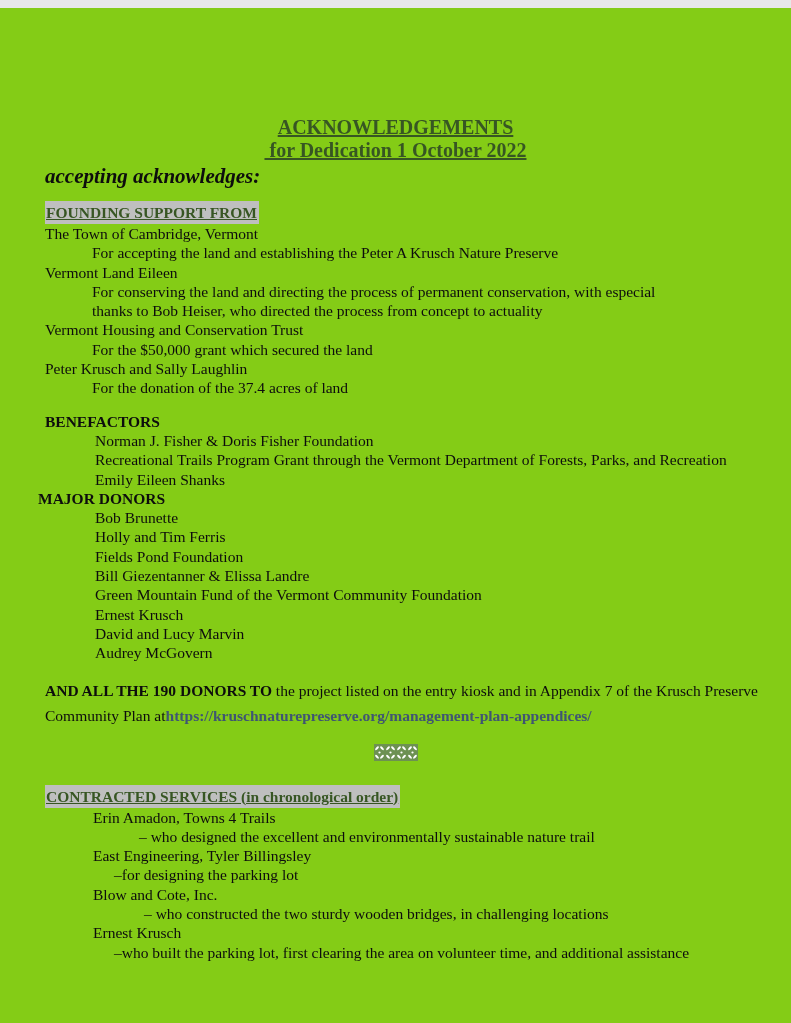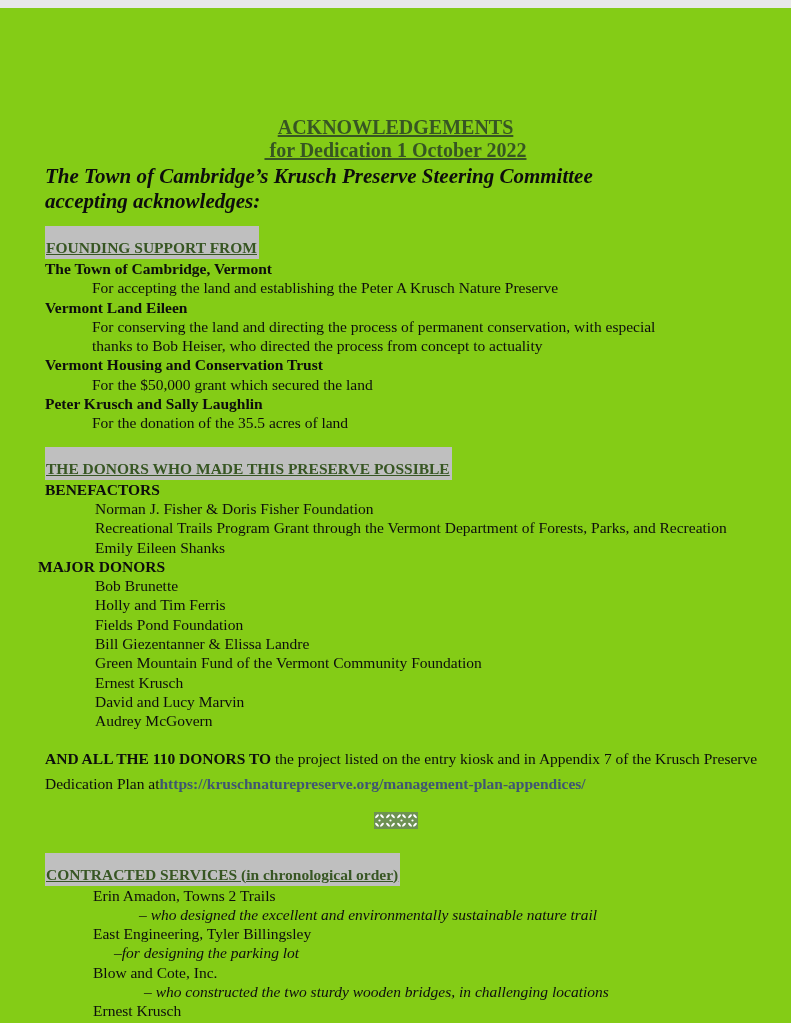--- a/index.html
+++ b/index.html
@@ -35,93 +35,91 @@
   }
   .sec{margin-top:12px;}
   .sec-head{
     display:inline-block;
     background:var(--highlight);
     color:var(--green);
     font-weight:bold;
     font-size:15.5px;
     line-height:18px;
     text-decoration:underline;
-    padding:13px 2px 2px 1px;
+    padding:3px 2px 2px 1px;
   }
   .line{font-size:15.5px;line-height:19.3px;}
-  .entry-name{font-weight:bold;}
+  .entry-name{font-weight:normal;}
   .entry-desc{margin-left:47px;white-space:nowrap;}
   .group-title{font-weight:bold;}
   .group-title.outdent{margin-left:-7px;}
   .donor-item{margin-left:50px;}
   .note{margin-top:15px;}
   .note .line{line-height:25px;white-space:nowrap;}
   .note-bold{font-weight:bold;}
   .note-link{font-weight:bold;color:var(--link);text-decoration:none;}
   .ornament{margin-top:16px;text-align:center;font-size:0;line-height:0;}
   .ornament svg{display:inline-block;vertical-align:top;}
   .contracted{margin-top:24px;}
   .c-name{margin-left:48px;}
-  .c-desc{font-style:italic;white-space:nowrap;}
+  .c-desc{white-space:nowrap;}
 </style>
 </head>
 <body>
 
 <div class="page" style="--green: #375623; --highlight: #bfbfbf; --link: #3f5573; --orn: #6d9152;">
   <div class="content">
 
     <div class="title-block">
       <div class="doc-title">ACKNOWLEDGEMENTS</div>
       <div class="doc-title">&nbsp;for Dedication 1 October 2022</div>
     </div>
 
     <div class="intro">
-      <div>The Town of Cambridge’s Krusch Preserve Steering Committee</div>
       <div>accepting acknowledges:</div>
     </div>
 
     <div class="sec">
       <span class="sec-head">FOUNDING SUPPORT FROM</span>
       <div id="founding-entries">
           <div class="line entry-name">The Town of Cambridge, Vermont</div>
           <div class="line entry-desc">For accepting the land and establishing the Peter A Krusch Nature Preserve</div>
           <div class="line entry-name">Vermont Land Eileen</div>
           <div class="line entry-desc">For conserving the land and directing the process of permanent conservation, with especial</div>
           <div class="line entry-desc">thanks to Bob Heiser, who directed the process from concept to actuality</div>
           <div class="line entry-name">Vermont Housing and Conservation Trust</div>
           <div class="line entry-desc">For the $50,000 grant which secured the land</div>
           <div class="line entry-name">Peter Krusch and Sally Laughlin</div>
-          <div class="line entry-desc">For the donation of the 35.5 acres of land</div>
+          <div class="line entry-desc">For the donation of the 37.4 acres of land</div>
         </div>
     </div>
 
     <div class="sec" style="margin-top:14px;">
-      <span class="sec-head">THE DONORS WHO MADE THIS PRESERVE POSSIBLE</span>
       <div id="donor-groups">
           <div class="line group-title">BENEFACTORS</div>
           <div class="line donor-item">Norman J. Fisher &amp; Doris Fisher Foundation</div>
           <div class="line donor-item">Recreational Trails Program Grant through the Vermont Department of Forests, Parks, and Recreation</div>
           <div class="line donor-item">Emily Eileen Shanks</div>
           <div class="line group-title outdent">MAJOR DONORS</div>
           <div class="line donor-item">Bob Brunette</div>
           <div class="line donor-item">Holly and Tim Ferris</div>
           <div class="line donor-item">Fields Pond Foundation</div>
           <div class="line donor-item">Bill Giezentanner &amp; Elissa Landre</div>
           <div class="line donor-item">Green Mountain Fund of the Vermont Community Foundation</div>
           <div class="line donor-item">Ernest Krusch</div>
           <div class="line donor-item">David and Lucy Marvin</div>
           <div class="line donor-item">Audrey McGovern</div>
         </div>
 
       <div class="note">
         <div class="line">
-          <span class="note-bold">AND ALL THE 110 DONORS TO</span><span> the project listed on the entry kiosk and in Appendix 7 of the Krusch Preserve</span>
+          <span class="note-bold">AND ALL THE 190 DONORS TO</span><span> the project listed on the entry kiosk and in Appendix 7 of the Krusch Preserve</span>
         </div>
         <div class="line">
-          <span>Dedication Plan at</span><a href="#" class="note-link">https://kruschnaturepreserve.org/management-plan-appendices/</a>
+          <span>Community Plan at</span><a href="#" class="note-link">https://kruschnaturepreserve.org/management-plan-appendices/</a>
         </div>
       </div>
     </div>
 
     <div class="ornament" id="ornament-strip"><svg width="11" height="17" viewBox="0 0 11 17">
           <rect width="11" height="17" fill="#6d9152"></rect>
           <g fill="#ffffff">
             <ellipse cx="3" cy="4.2" rx="2.4" ry="1.1" transform="rotate(-45 3 4.2)"></ellipse>
             <ellipse cx="8" cy="4.2" rx="2.4" ry="1.1" transform="rotate(45 8 4.2)"></ellipse>
             <ellipse cx="3" cy="12.8" rx="2.4" ry="1.1" transform="rotate(45 3 12.8)"></ellipse>
@@ -153,21 +151,21 @@
             <ellipse cx="8" cy="4.2" rx="2.4" ry="1.1" transform="rotate(45 8 4.2)"></ellipse>
             <ellipse cx="3" cy="12.8" rx="2.4" ry="1.1" transform="rotate(45 3 12.8)"></ellipse>
             <ellipse cx="8" cy="12.8" rx="2.4" ry="1.1" transform="rotate(-45 8 12.8)"></ellipse>
             <circle cx="5.5" cy="8.5" r="1.1"></circle>
           </g>
         </svg></div>
 
     <div class="sec contracted">
       <span class="sec-head">CONTRACTED SERVICES (in chronological order)</span>
       <div id="contracted-entries">
-          <div class="line c-name">Erin Amadon, Towns 2 Trails</div>
+          <div class="line c-name">Erin Amadon, Towns 4 Trails</div>
           <div class="line c-desc" style="margin-left: 94px;">– who designed the excellent and environmentally sustainable nature trail</div>
           <div class="line c-name">East Engineering, Tyler Billingsley</div>
           <div class="line c-desc" style="margin-left: 69px;">–for designing the parking lot</div>
           <div class="line c-name">Blow and Cote, Inc.</div>
           <div class="line c-desc" style="margin-left: 99px;">– who constructed the two sturdy wooden bridges, in challenging locations</div>
           <div class="line c-name">Ernest Krusch</div>
           <div class="line c-desc" style="margin-left: 69px;">–who built the parking lot, first clearing the area on volunteer time, and additional assistance</div>
         </div>
     </div>
 

